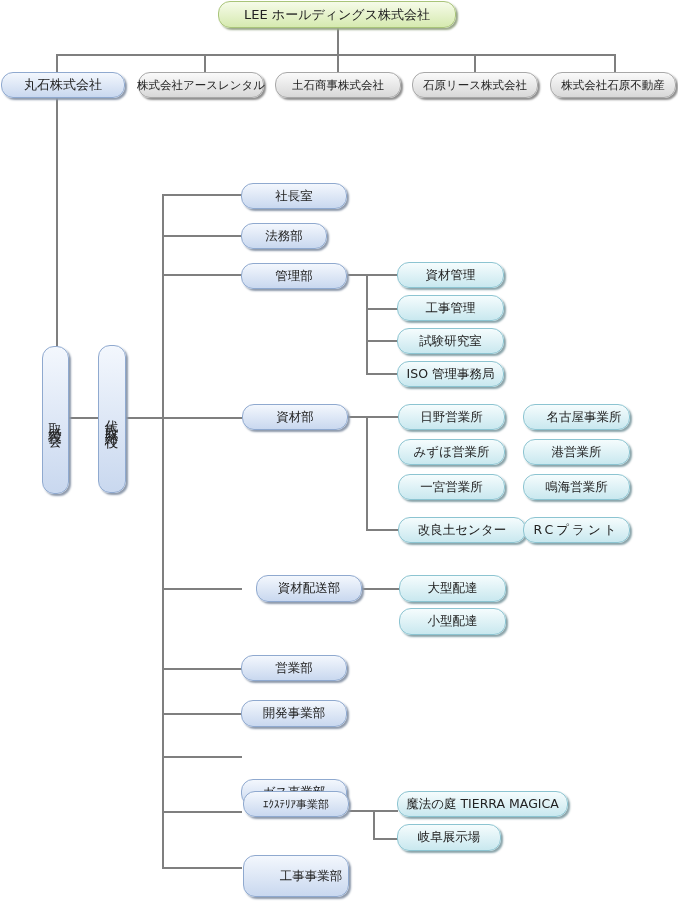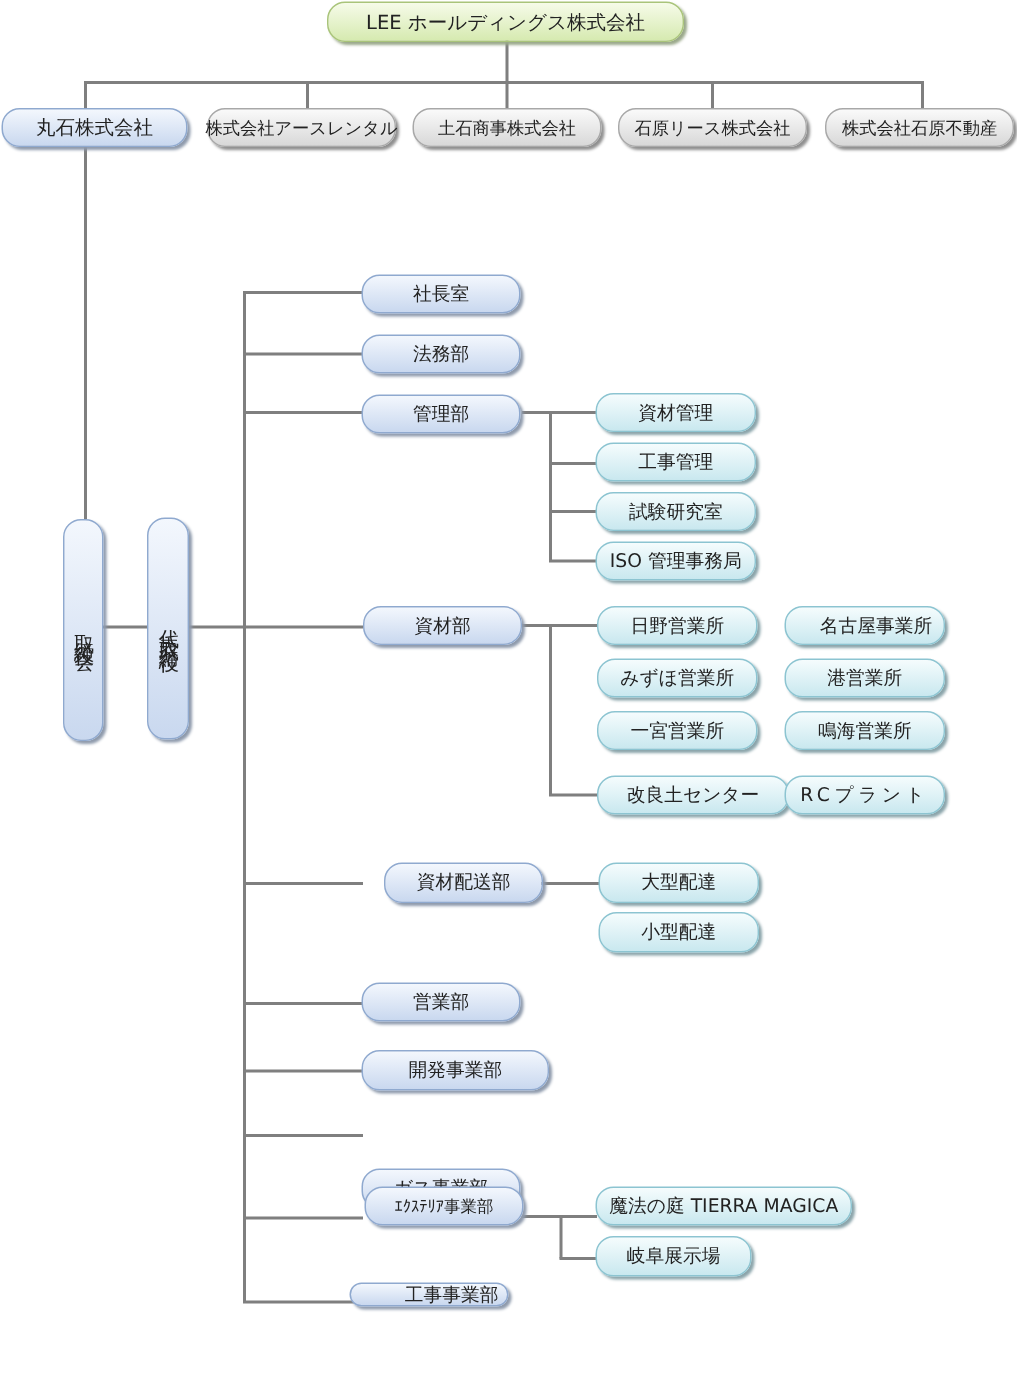--- a/index.html
+++ b/index.html
@@ -86,45 +86,45 @@
 <div class="box blue vert" style="left:42px;top:346px;width:27px;height:148px;">
   <span>取締役会</span>
 </div>
 <div class="box blue vert" style="left:98px;top:345px;width:28px;height:148px;">
   <span>代表取締役</span>
 </div>
 
 <div class="box blue" style="left:241px;top:183px;width:106px;height:26px;">
   <span>社長室</span>
 </div>
-<div class="box blue" style="left:241px;top:223px;width:106px;height:26px;">
+<div class="box blue" style="left:241px;top:223px;width:86px;height:26px;">
   <span>法務部</span>
 </div>
 <div class="box blue" style="left:241px;top:263px;width:106px;height:26px;">
   <span>管理部</span>
 </div>
 <div class="box blue" style="left:242px;top:404px;width:106px;height:26px;">
   <span>資材部</span>
 </div>
 <div class="box blue" style="left:256px;top:575px;width:106px;height:27px;text-align:center;">
   <span>資材配送部</span>
 </div>
 <div class="box blue" style="left:241px;top:655px;width:106px;height:26px;">
   <span>営業部</span>
 </div>
-<div class="box blue" style="left:241px;top:700px;width:125px;height:27px;">
+<div class="box blue" style="left:241px;top:700px;width:106px;height:27px;">
   <span>開発事業部</span>
 </div>
 <div class="box blue" style="left:241px;top:743px;width:106px;height:27px;margin-top:36px;">
   <span>ガス事業部</span>
 </div>
 <div class="box blue" style="left:243px;top:791px;width:106px;height:26px;">
   <span class="small-kana">ｴｸｽﾃﾘｱ事業部</span>
 </div>
-<div class="box blue" style="left:233px;top:855px;width:106px;height:16px;padding-left:30px;">
+<div class="box blue" style="left:243px;top:855px;width:106px;height:42px;padding-left:30px;">
   <span>工事事業部</span>
 </div>
 
 <div class="box cyan" style="left:397px;top:262px;width:107px;height:26px;">
   <span>資材管理</span>
 </div>
 <div class="box cyan" style="left:397px;top:295px;width:107px;height:26px;">
   <span>工事管理</span>
 </div>
 <div class="box cyan" style="left:397px;top:328px;width:107px;height:26px;">

